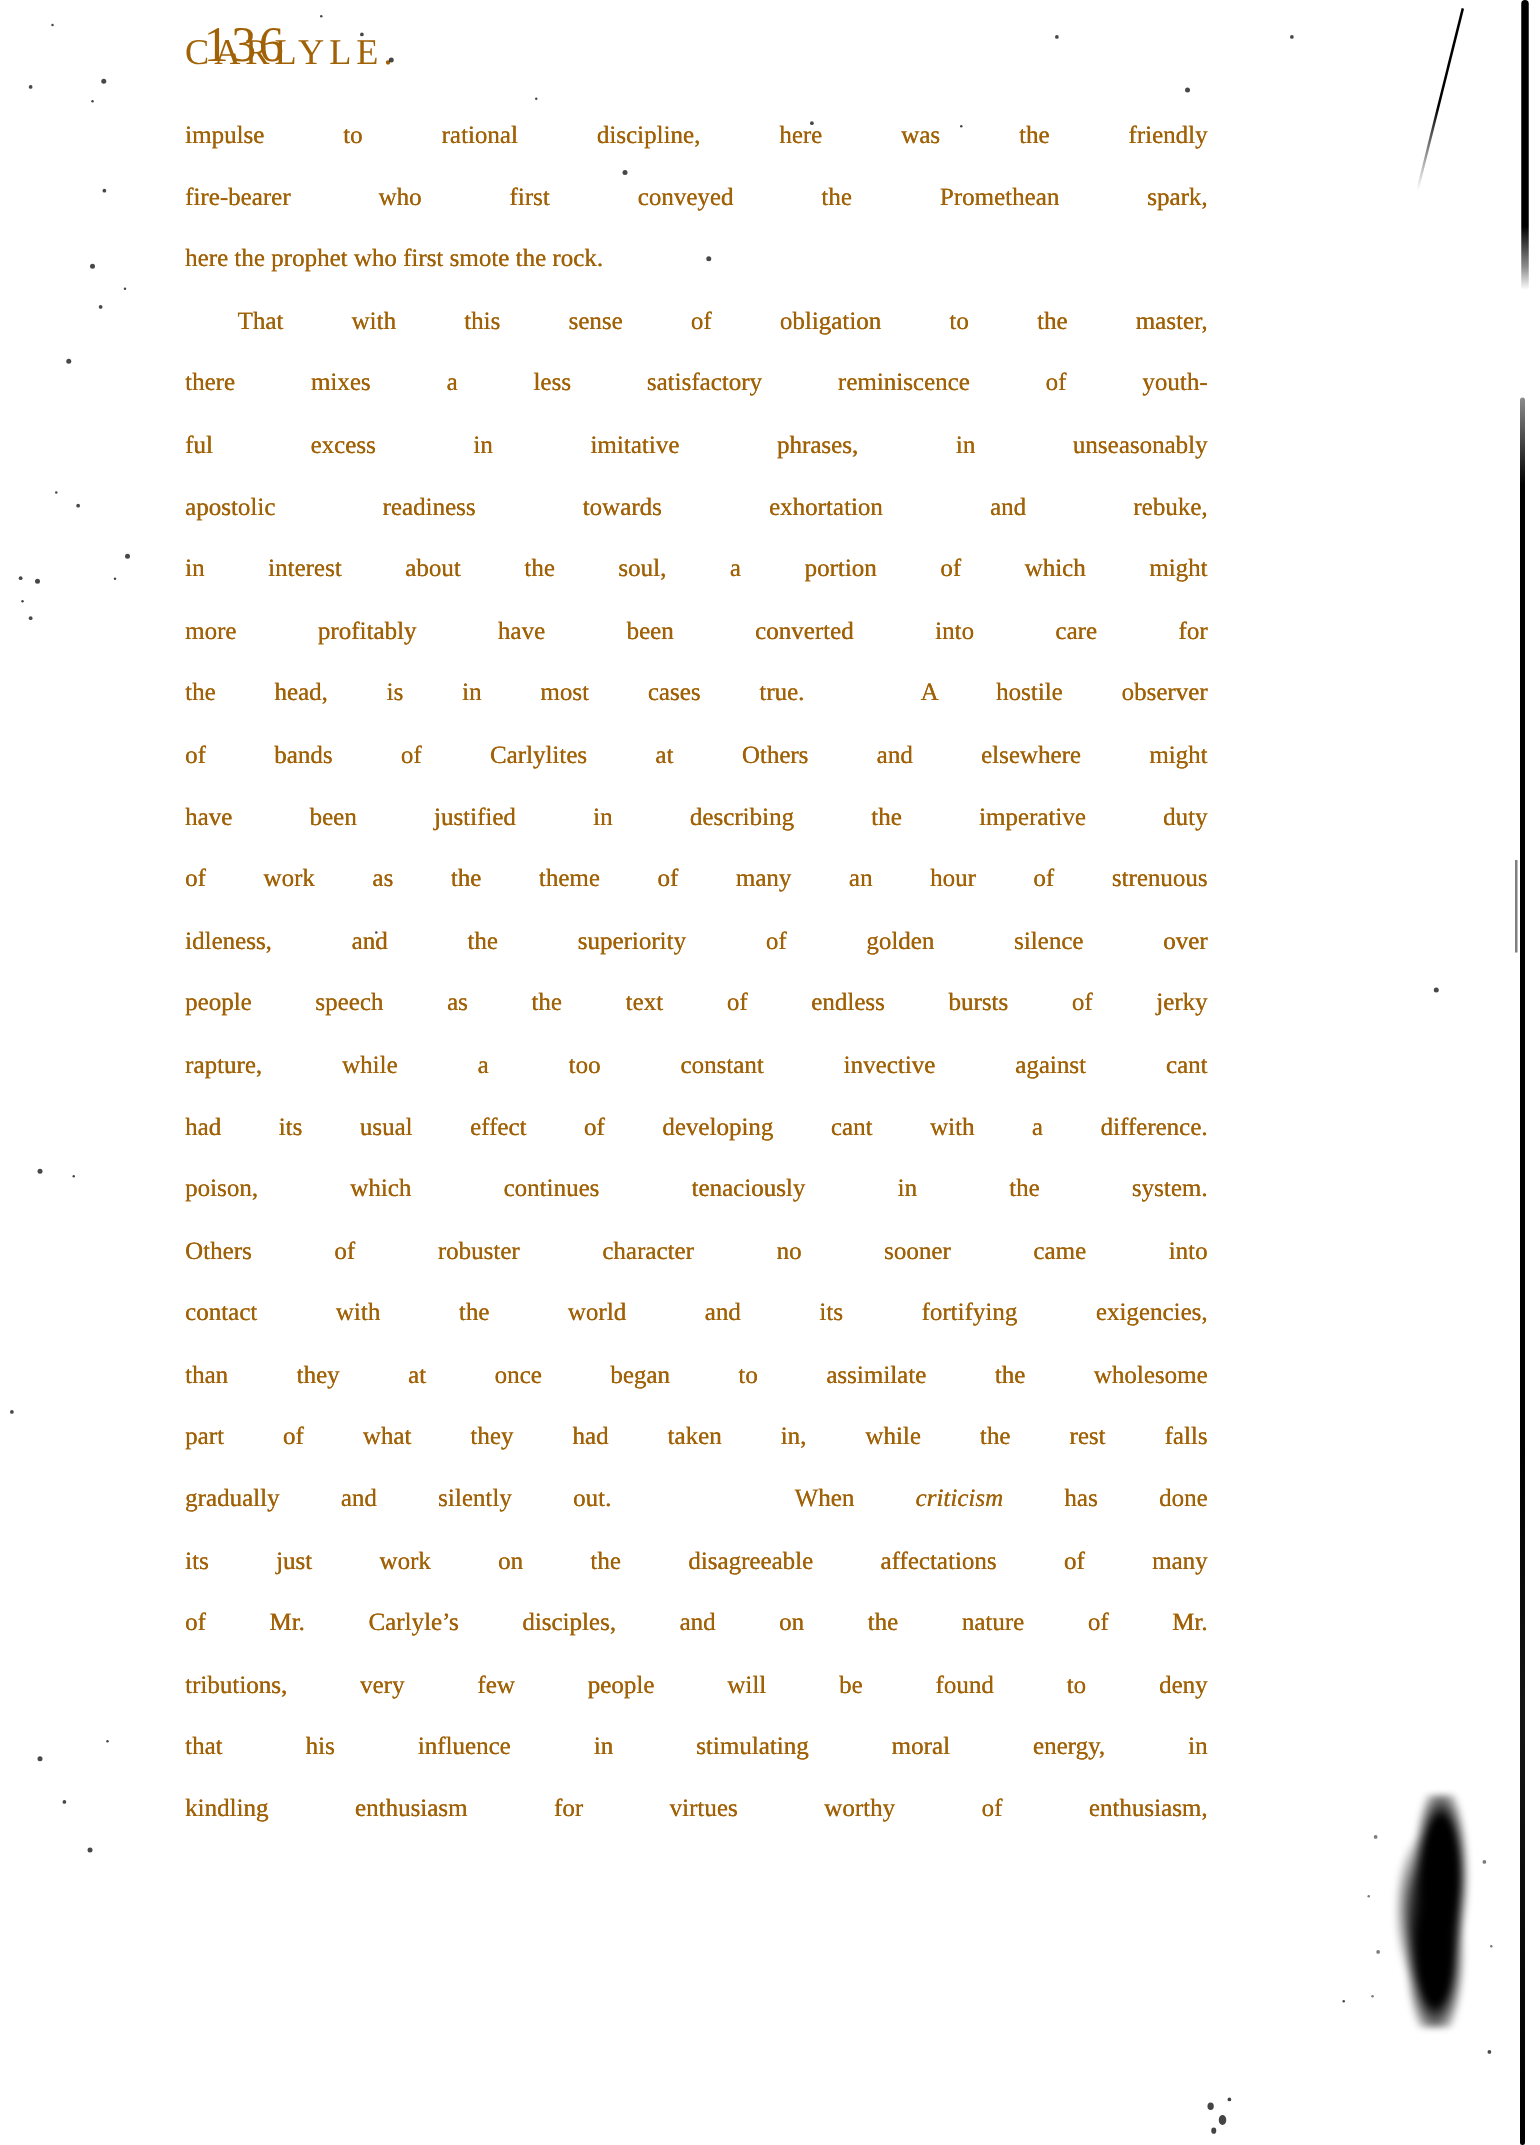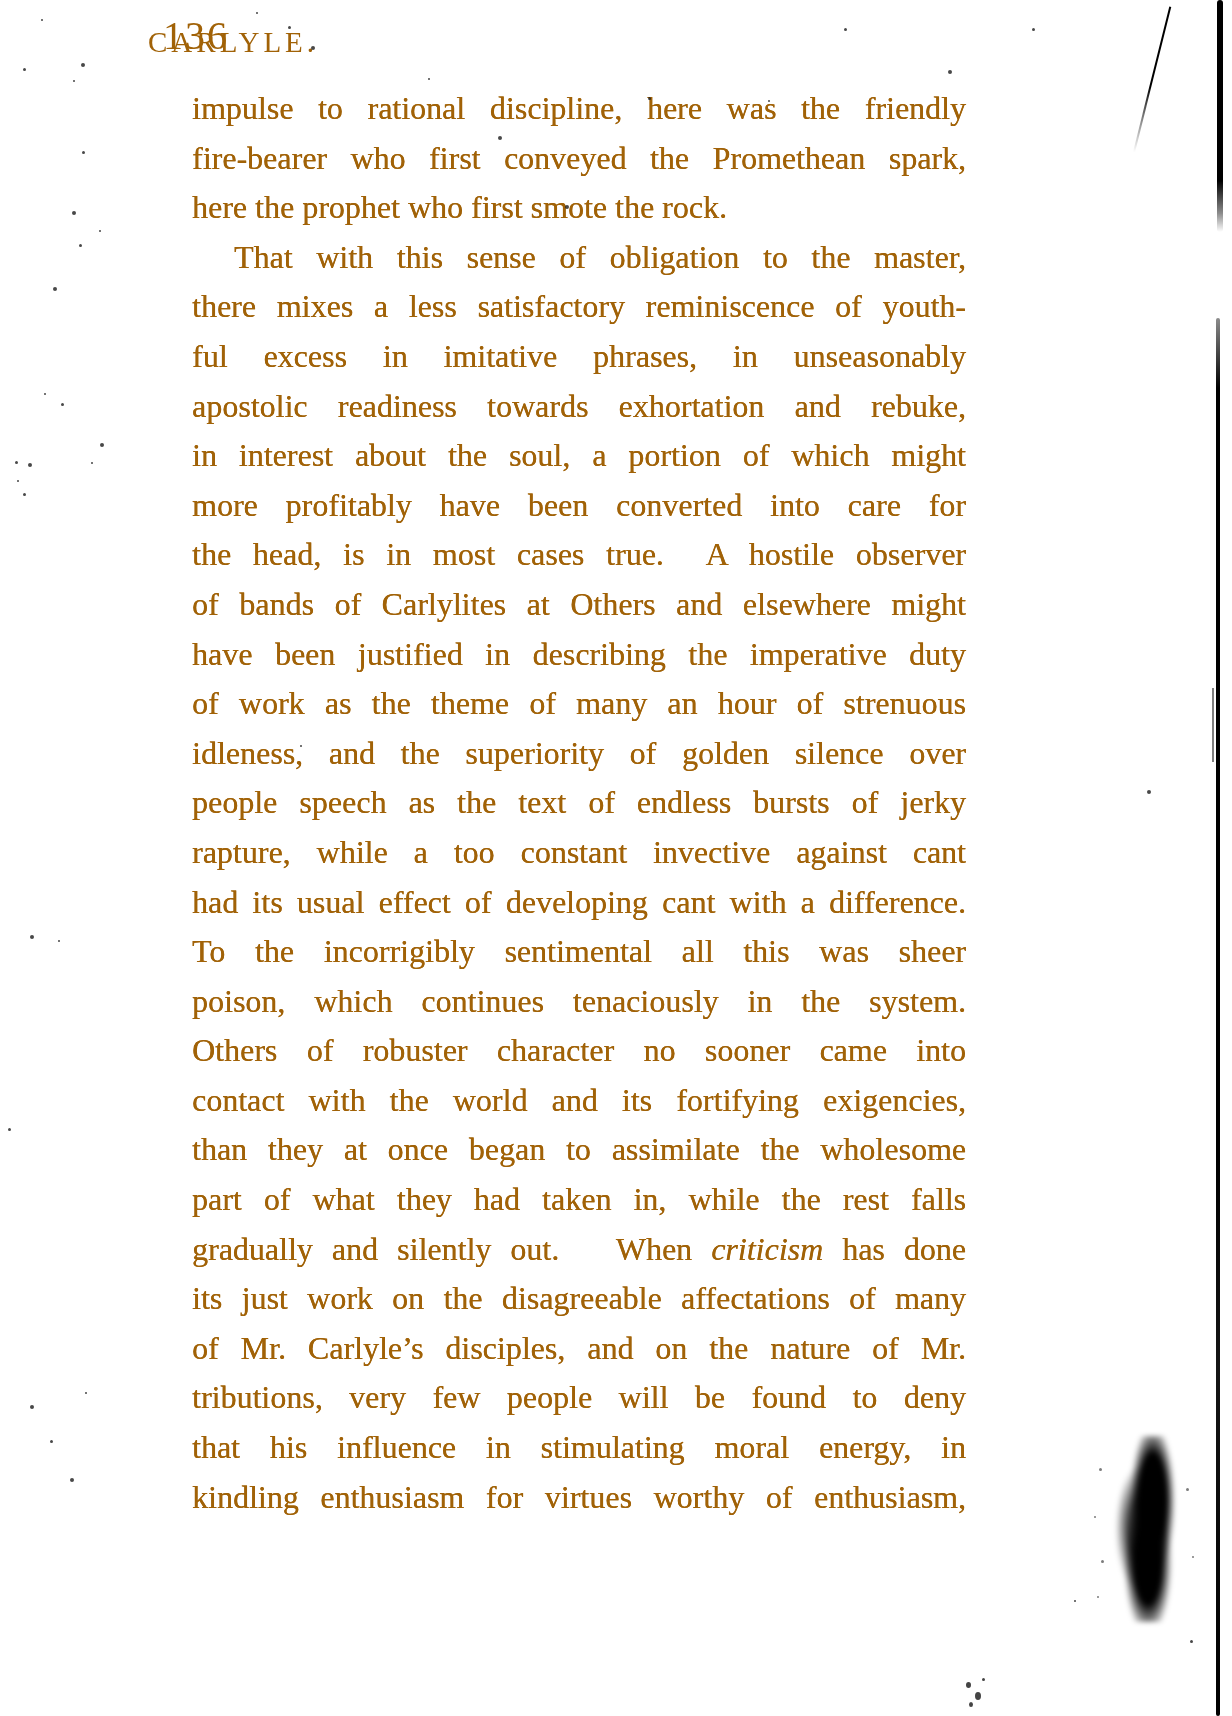--- a/index.html
+++ b/index.html
@@ -21,28 +21,27 @@
     position:absolute; left:148px; top:28px; width:818px;
     text-align:left;
     font-size:29px; line-height:29px;
     letter-spacing:4px;
   }
   
   .body-text {
     position:absolute; left:148px; top:84px; width:818px;
   }
   .ln {
-    font-size:32px;
+    font-size:20px;
     line-height:49.6px;
     height:49.6px;
     text-align:justify;
     text-align-last:justify;
     text-shadow:0.25px 0 0 currentColor;
     white-space:normal;
-    margin-left:44px;
   }
   .ln.para-end { text-align-last:left; }
   .ln.indent  { text-indent:42px; }
   .it { font-style:italic; }
 
   
   .scanline-a {
     position:absolute; left:1217px; top:0; width:6px; height:232px;
     background:linear-gradient(to bottom, #000 0%, #000 78%, rgba(0,0,0,.45) 92%, rgba(0,0,0,0) 100%);
     border-radius:3px;
@@ -99,21 +98,20 @@
     <div class="ln">in interest about the soul, a portion of which might</div>
     <div class="ln">more profitably have been converted into care for</div>
     <div class="ln">the head, is in most cases true.&nbsp; A hostile observer</div>
     <div class="ln">of bands of Carlylites at Others and elsewhere might</div>
     <div class="ln">have been justified in describing the imperative duty</div>
     <div class="ln">of work as the theme of many an hour of strenuous</div>
     <div class="ln">idleness, and the superiority of golden silence over</div>
     <div class="ln">people speech as the text of endless bursts of jerky</div>
     <div class="ln">rapture, while a too constant invective against cant</div>
     <div class="ln">had its usual effect of developing cant with a difference.</div>
-    <div class="ln">To the incorrigibly sentimental all this was sheer</div>
     <div class="ln">poison, which continues tenaciously in the system.</div>
     <div class="ln">Others of robuster character no sooner came into</div>
     <div class="ln">contact with the world and its fortifying exigencies,</div>
     <div class="ln">than they at once began to assimilate the wholesome</div>
     <div class="ln">part of what they had taken in, while the rest falls</div>
     <div class="ln"><span>gradually and silently out.&nbsp;&nbsp; When </span><span class="it">criticism</span><span> has done</span></div>
     <div class="ln">its just work on the disagreeable affectations of many</div>
     <div class="ln">of Mr. Carlyle’s disciples, and on the nature of Mr.</div>
     <div class="ln">tributions, very few people will be found to deny</div>
     <div class="ln">that his influence in stimulating moral energy, in</div>

